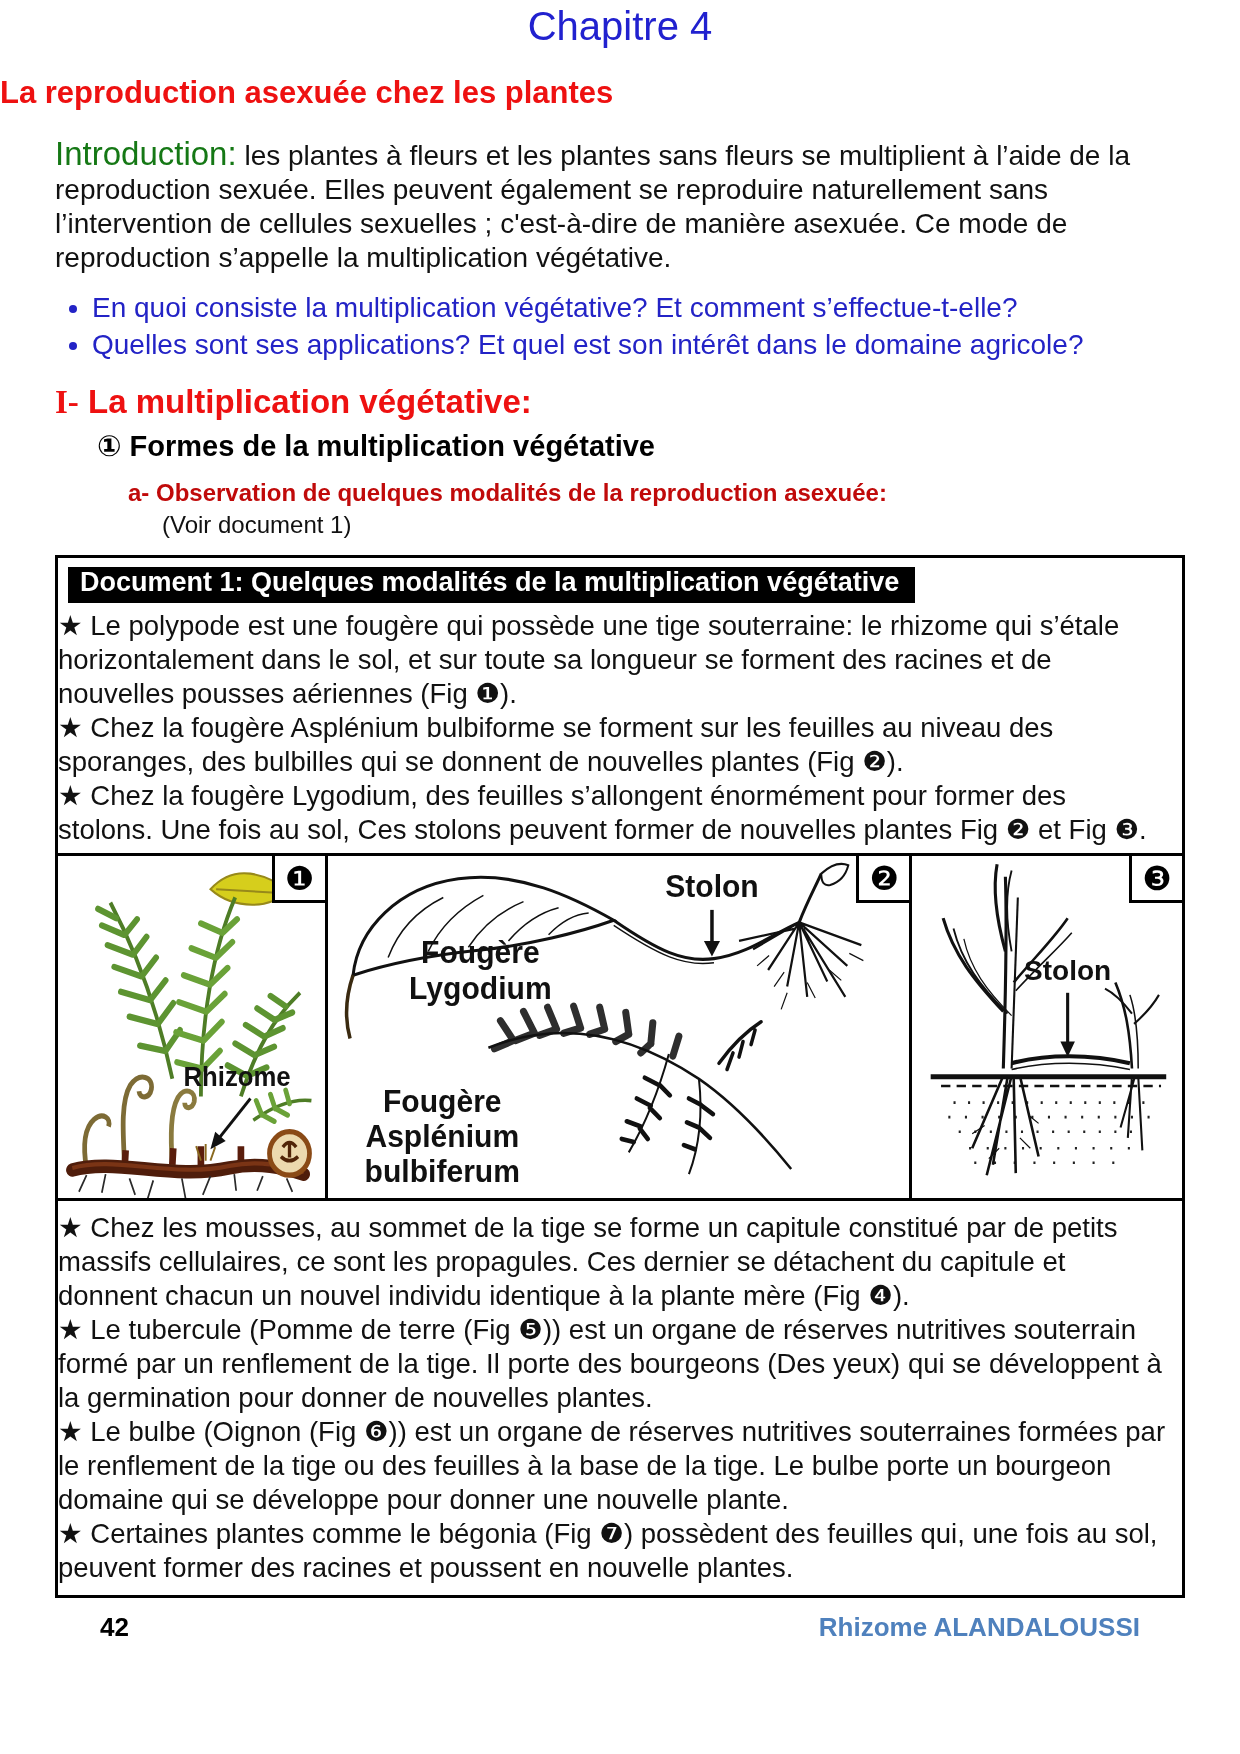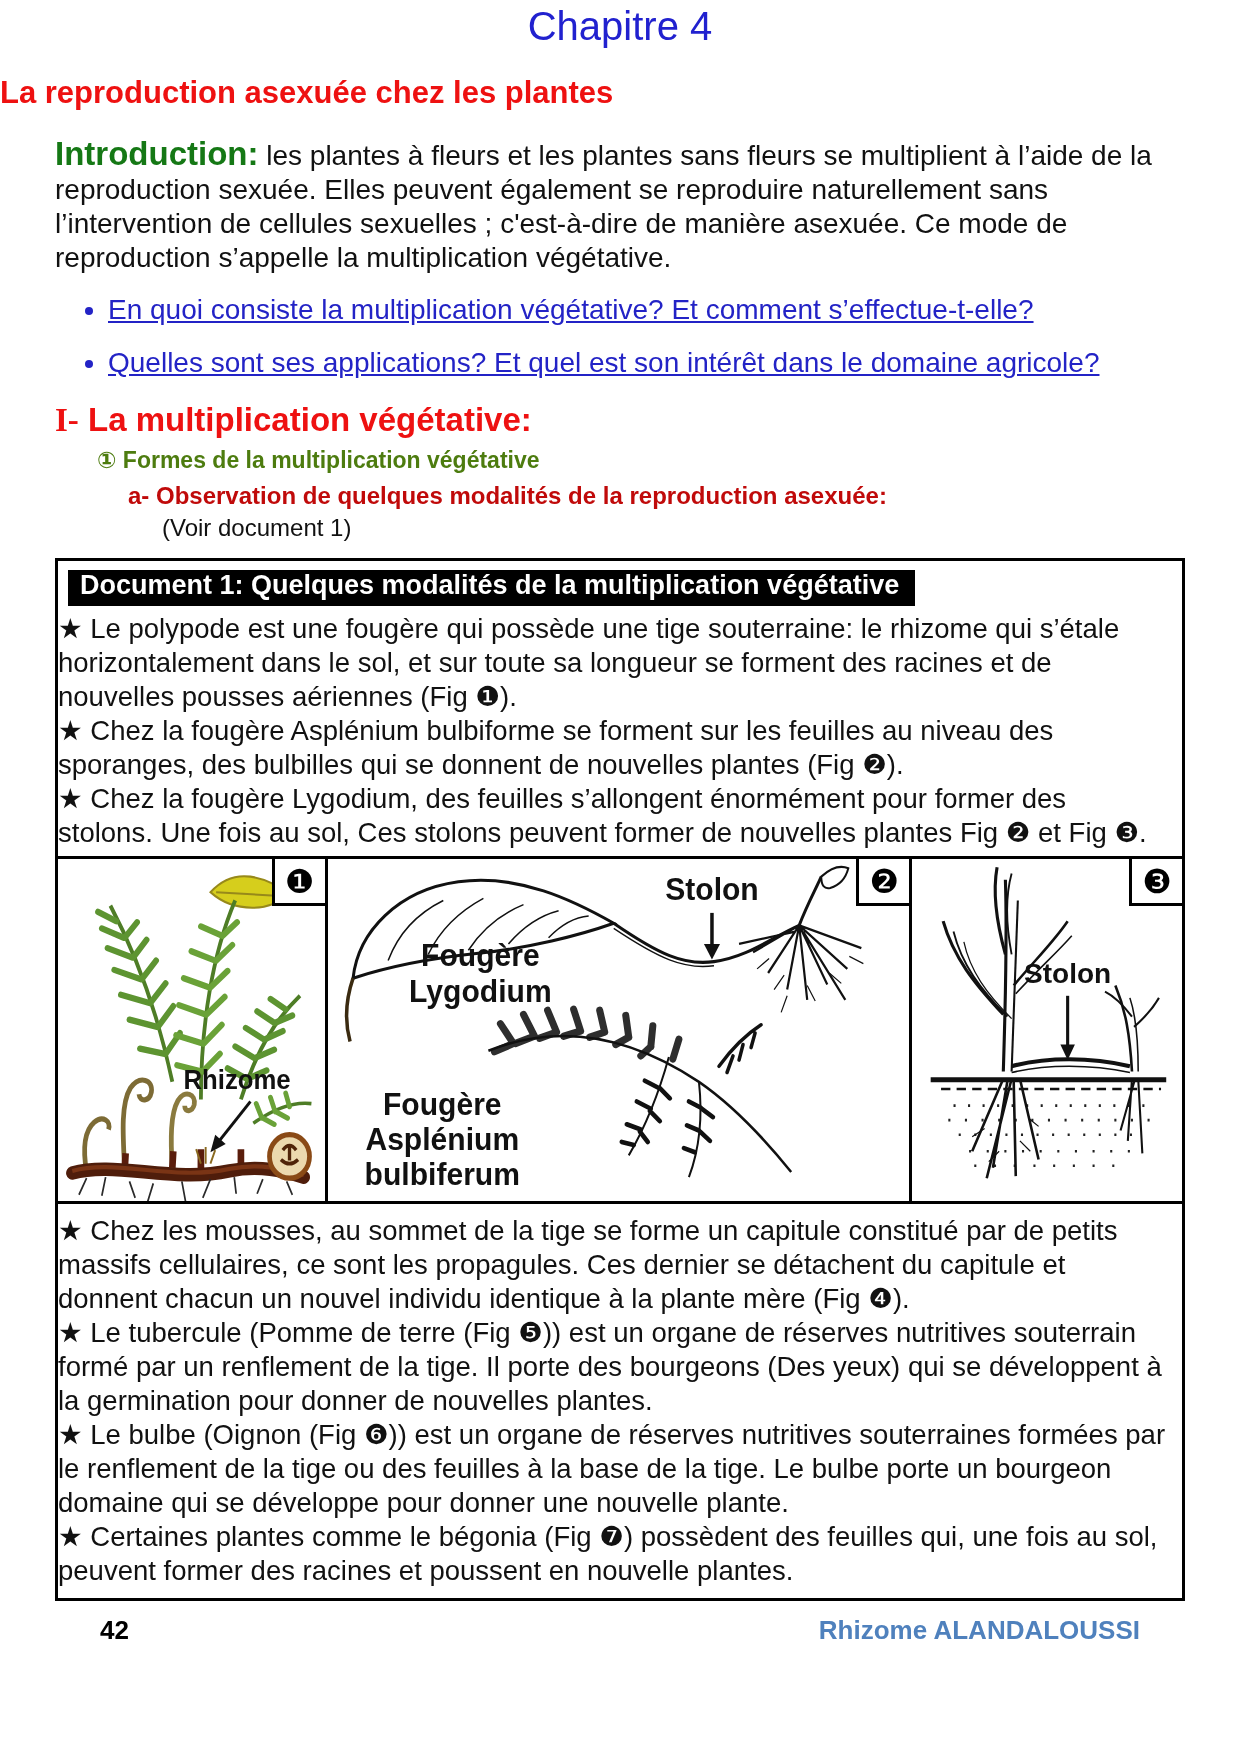--- a/index.html
+++ b/index.html
@@ -11,31 +11,31 @@
   .chapter-title{
     text-align:center;color:#2121cf;font-size:40px;font-weight:normal;
     margin:4px;
   }
   .main-title{
     text-align:left;color:#ee1111;font-size:31px;font-weight:bold;margin:26px 0 0 0;
   }
   .intro{
     margin:26px 55px 0 55px;font-size:28px;line-height:34px;text-align:left;
   }
-  .intro-label{color:#157815;font-weight:bold;font-size:33px;}
+  .intro-label{color:#157815;font-weight:normal;font-size:33px;}
   .questions{
     margin:14px 0 0 60px;padding-left:32px;color:#2323c6;font-size:28px;line-height:37px;
   }
-  .questions li{margin:16px;text-decoration:underline;}
+  .questions li{margin:0;}
   .section1{
     margin:20px 0 0 55px;font-size:33px;font-weight:bold;color:#ee1111;
   }
   .section1-numeral{font-family:"Liberation Serif","DejaVu Serif",serif;}
   .sub1{
-    margin:8px 0 8px 97px;font-size:23px;font-weight:bold;color:#4d7c0f;
+    margin:8px 0 16px 97px;font-size:29px;font-weight:bold;color:#000000;
   }
   .sub1a{
     margin:6px 0 0 128px;font-size:24px;font-weight:bold;color:#c00a0a;
   }
   .voir{
     margin:4px 0 0 162px;font-size:24px;color:#111;
   }
   .docbox{
     margin:16px 55px 0 55px;border:3px solid #000;background:#fff;
   }

